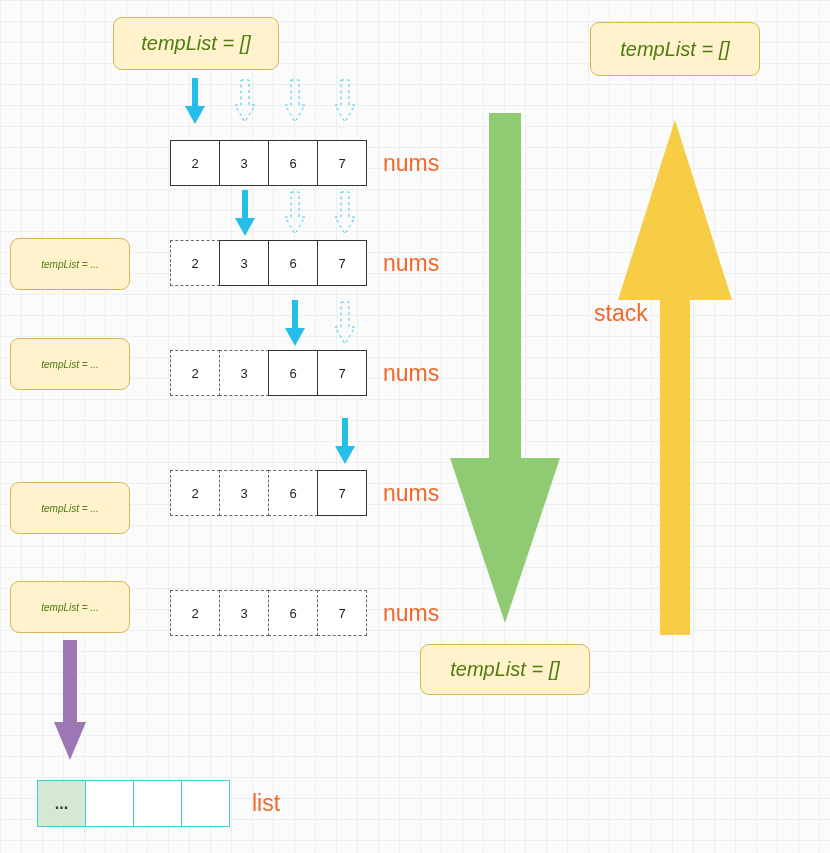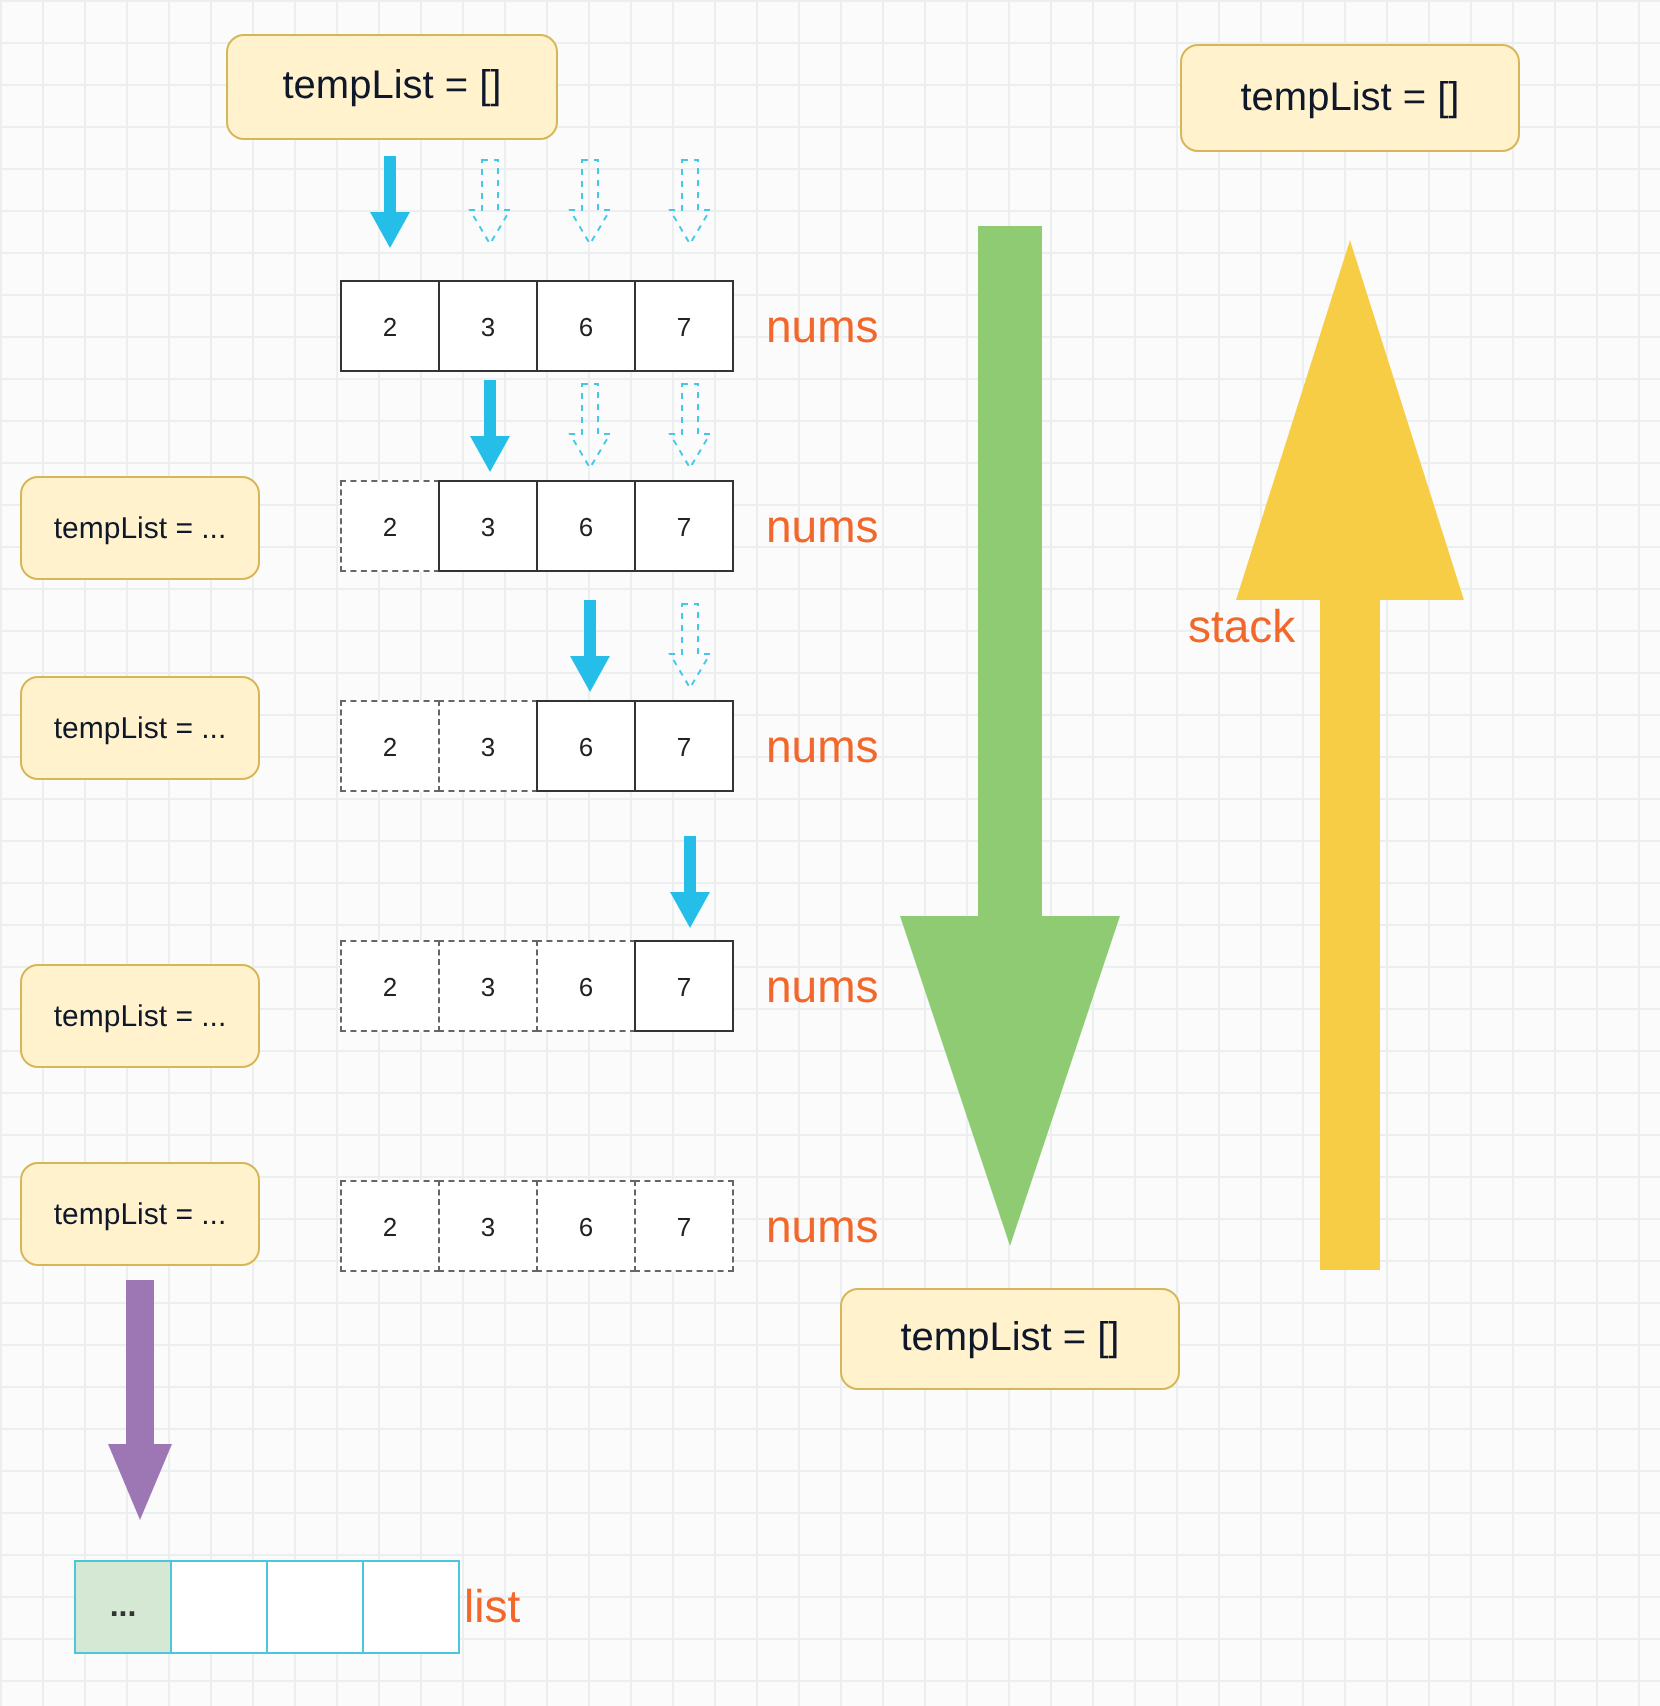--- a/index.html
+++ b/index.html
@@ -9,24 +9,24 @@
     position:relative; width:830px; height:853px; overflow:hidden;
     background-color:#fbfbfb;
     background-image:
       linear-gradient(#ecefef 1px, transparent 1px),
       linear-gradient(90deg, #ecefef 1px, transparent 1px);
     background-size:21px 21px;
   }
   .note {
     position:absolute; background:#FFF2CC; border:1px solid #D6B656;
     border-radius:9px; display:flex; align-items:center; justify-content:center;
-    color:#0f172a; text-align:right;
+    color:#4d7c0f; text-align:right;font-style:italic;
   }
   .note.big   { font-size:20px; }
-  .note.small { font-size:15px; }
+  .note.small { font-size:10px; }
   .array-row { position:absolute; display:flex; }
   .cell {
     width:50px; height:46px; background:#ffffff; border:1px solid #333;
     margin-left:-1px; display:flex; align-items:center; justify-content:center;
     font-size:13px; color:#222;
   }
   .cell:first-child { margin-left:0; }
   .cell.dashed { border:1px dashed #666; }
   .side-label { position:absolute; color:#F2672A; font-size:23px; }
   .abs { position:absolute; }
@@ -142,15 +142,15 @@
   <svg class="abs" style="left:53px;top:640px" width="34" height="120" viewBox="0 0 34 120">
     <polygon points="10,0 24,0 24,82 33,82 17,120 1,82 10,82" fill="#9C77B4"></polygon>
   </svg>
 
   <div class="list-row" style="left:37px;top:780px">
     <div class="list-cell">...</div>
     <div class="list-cell"></div>
     <div class="list-cell"></div>
     <div class="list-cell"></div>
   </div>
-  <div class="side-label" style="left:232px;top:790px">list</div>
+  <div class="side-label" style="left:252px;top:790px">list</div>
 
 </div>
 
 </body></html>

